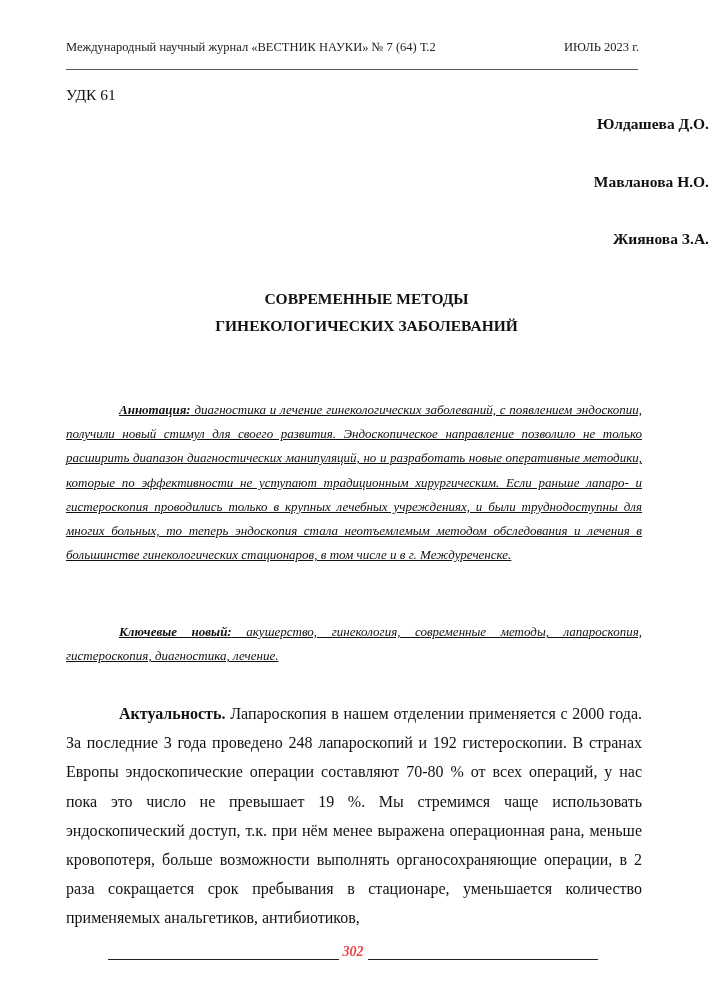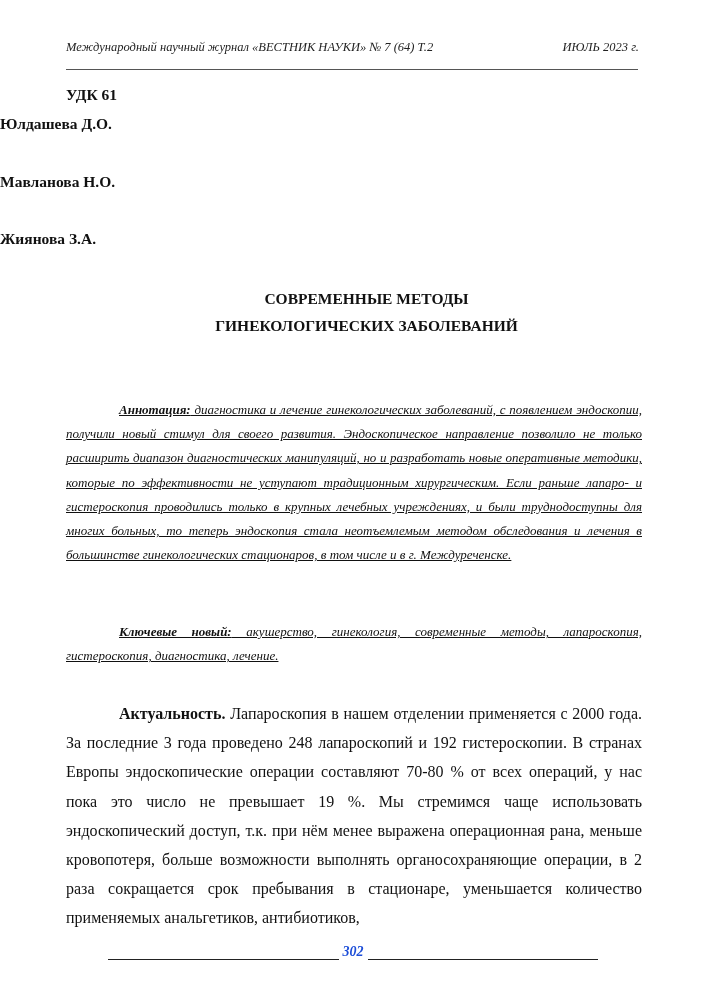--- a/index.html
+++ b/index.html
@@ -13,47 +13,46 @@
       position: relative;
       font-family: "Liberation Serif", "DejaVu Serif", serif;
       color: #111111;
       overflow: hidden;
     }
     .running-header {
       position: absolute;
       left: 66px;
       right: 70px;
       top: 40px;
-      font-style: italic;
       font-size: 12.5px;
       color: #222;
       display: flex;
       justify-content: space-between;
       gap: 13px;
     }
     .header-rule {
       position: absolute;
       left: 66px;
       width: 572px;
       top: 69px;
       height: 0;
       border-top: 1px solid #555;
     }
     .udk {
       position: absolute;
       left: 66px;
       top: 86px;
-      font-weight: bold;
+      font-weight: normal;
       font-size: 15.5px;
     }
     .author {
       position: absolute;
       left: 0;
       width: 709px;
-      text-align: left;
+      text-align: right;
       font-weight: bold;
       font-size: 15.5px;
     }
     .title {
       position: absolute;
       left: 12px;
       width: 709px;
       top: 286px;
       text-align: center;
       font-weight: bold;
@@ -97,21 +96,21 @@
     }
     .footer .rule {
       flex: 1;
       border-bottom: 1px solid #222;
       height: 14px;
     }
     .footer .page-no {
       font-weight: bold;
       font-style: italic;
       font-size: 14px;
-      color: #1d4ed8;
+      color: #ef4444;
       line-height: 16px;
     }
   </style>
 </head>
 <body>
 
 <div class="running-header">
   <span>Международный научный журнал «ВЕСТНИК НАУКИ» № 7 (64) Т.2</span>
   <span>ИЮЛЬ 2023 г.</span>
 </div>

